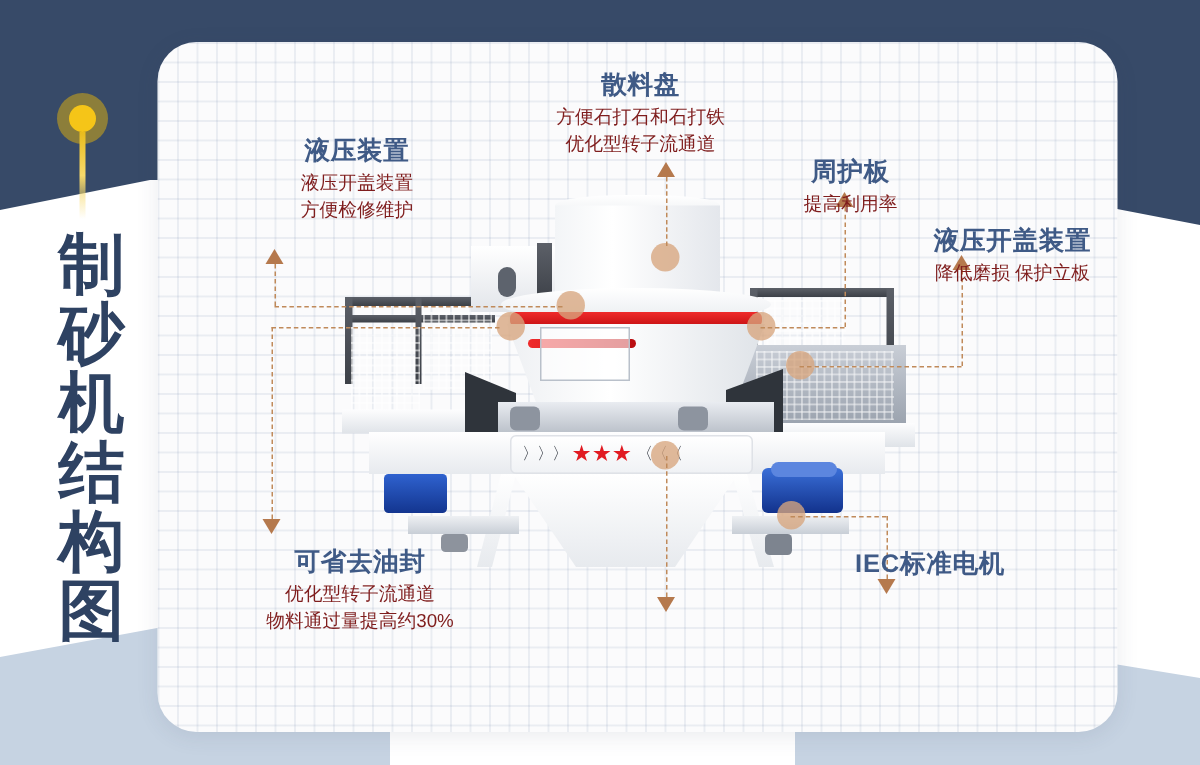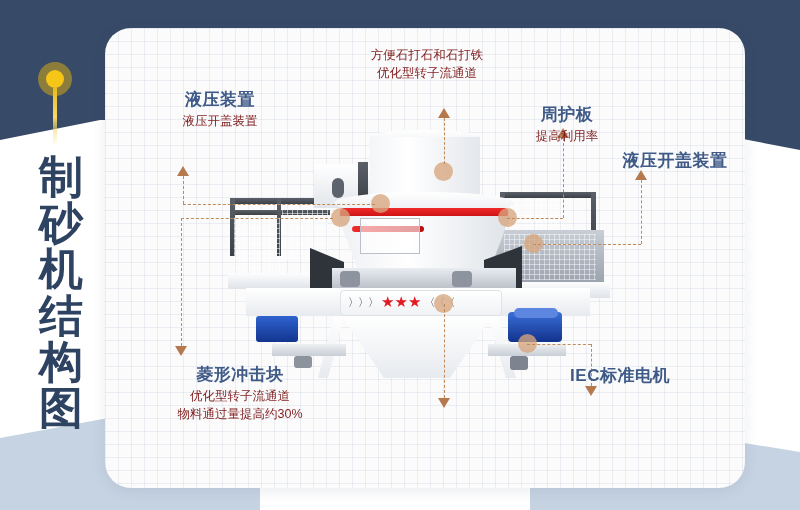--- a/index.html
+++ b/index.html
@@ -235,41 +235,44 @@
     <div class="node" style="position:absolute;left:329px;top:266px;"></div>
     <div class="v-dash" style="left:339px;top:276px;height:94px;"></div>
     <div class="arrow-down" style="left:333px;top:370px;"></div>
 
     <div class="node" style="position:absolute;left:413px;top:306px;"></div>
     <div class="h-dash" style="left:422px;top:316px;width:64px;"></div>
     <div class="v-dash" style="left:486px;top:316px;height:42px;"></div>
     <div class="arrow-down" style="left:480px;top:358px;"></div>
   </div>
 
-  <div class="label" style="left:145px;top:90px;width:150px;font-family:Liberation Mono, monospace;">
+  <div class="label" style="left:163px;top:90px;width:150px;">
     <div class="lt">液压装置</div>
     <div class="ls">液压开盖装置</div>
+    <div class="ls">方便检修维护</div>
   </div>
 
   <div class="label" style="left:337px;top:46px;width:180px;">
+    <div class="lt">散料盘</div>
     <div class="ls">方便石打石和石打铁</div>
     <div class="ls">优化型转子流通道</div>
   </div>
 
   <div class="label" style="left:487px;top:104px;width:160px;">
     <div class="lt">周护板</div>
     <div class="ls">提高利用率</div>
   </div>
 
   <div class="label" style="left:592px;top:150px;width:166px;">
     <div class="lt">液压开盖装置</div>
+    <div class="ls">降低磨损 保护立板</div>
   </div>
 
   <div class="label" style="left:140px;top:364px;width:200px;">
-    <div class="lt">菱形冲击块</div>
+    <div class="lt">可省去油封</div>
     <div class="ls">优化型转子流通道</div>
     <div class="ls">物料通过量提高约30%</div>
   </div>
 
 
   <div class="label" style="left:525px;top:365px;width:190px;">
     <div class="lt">IEC标准电机</div>
   </div>
 
 </div>

